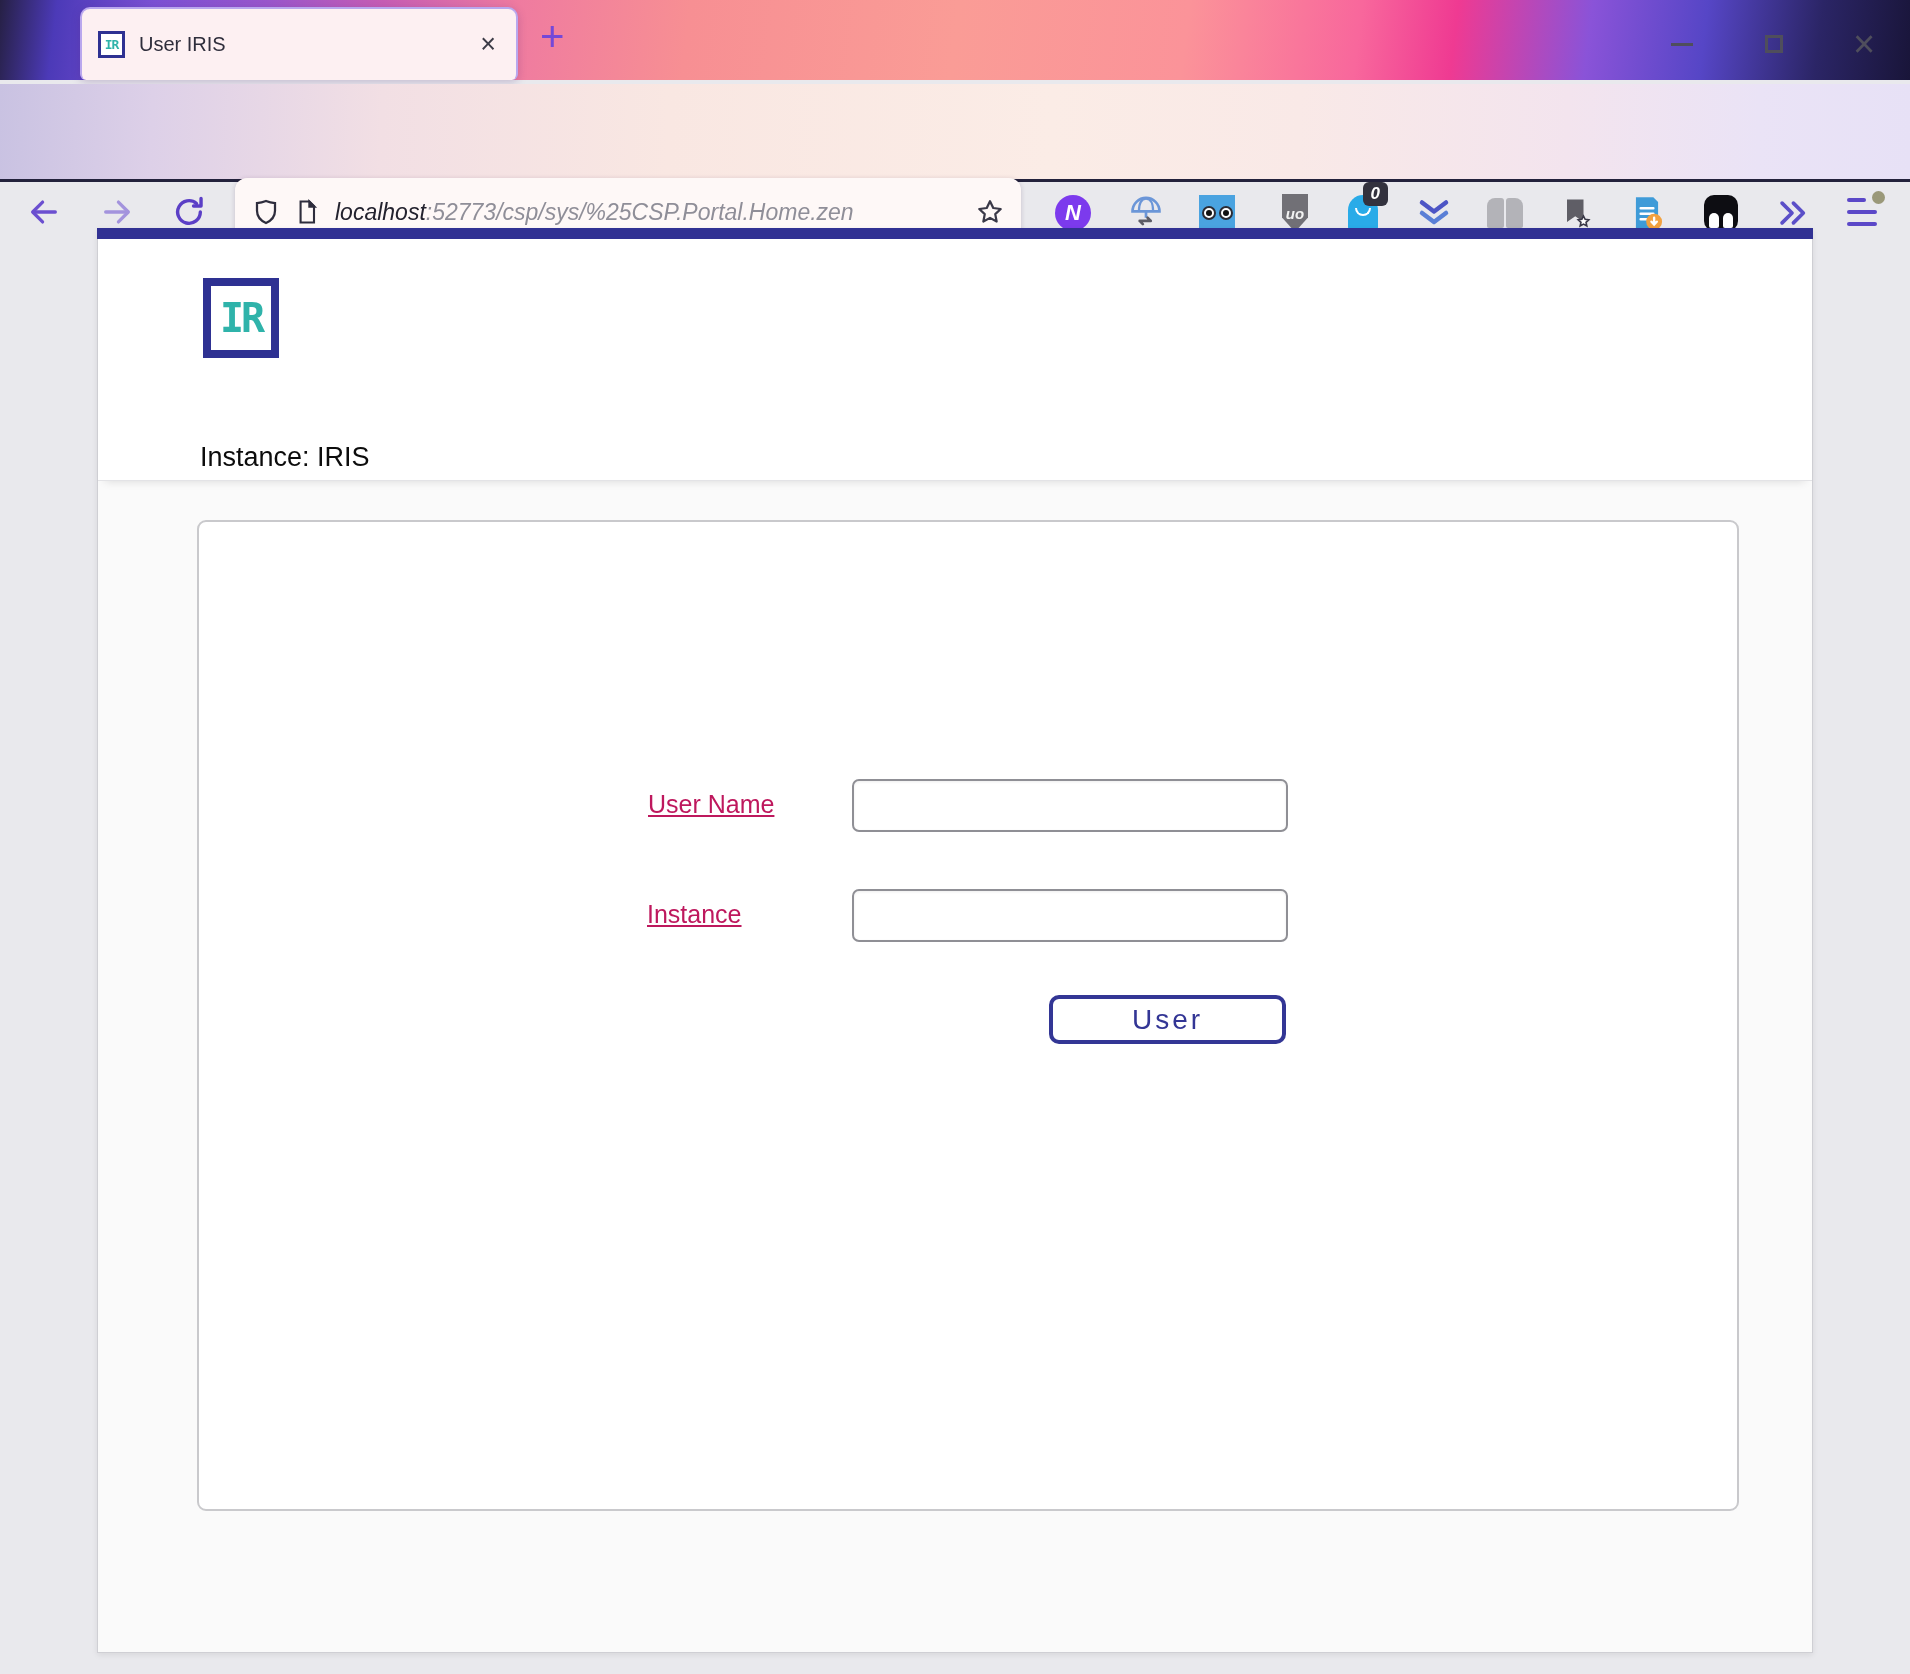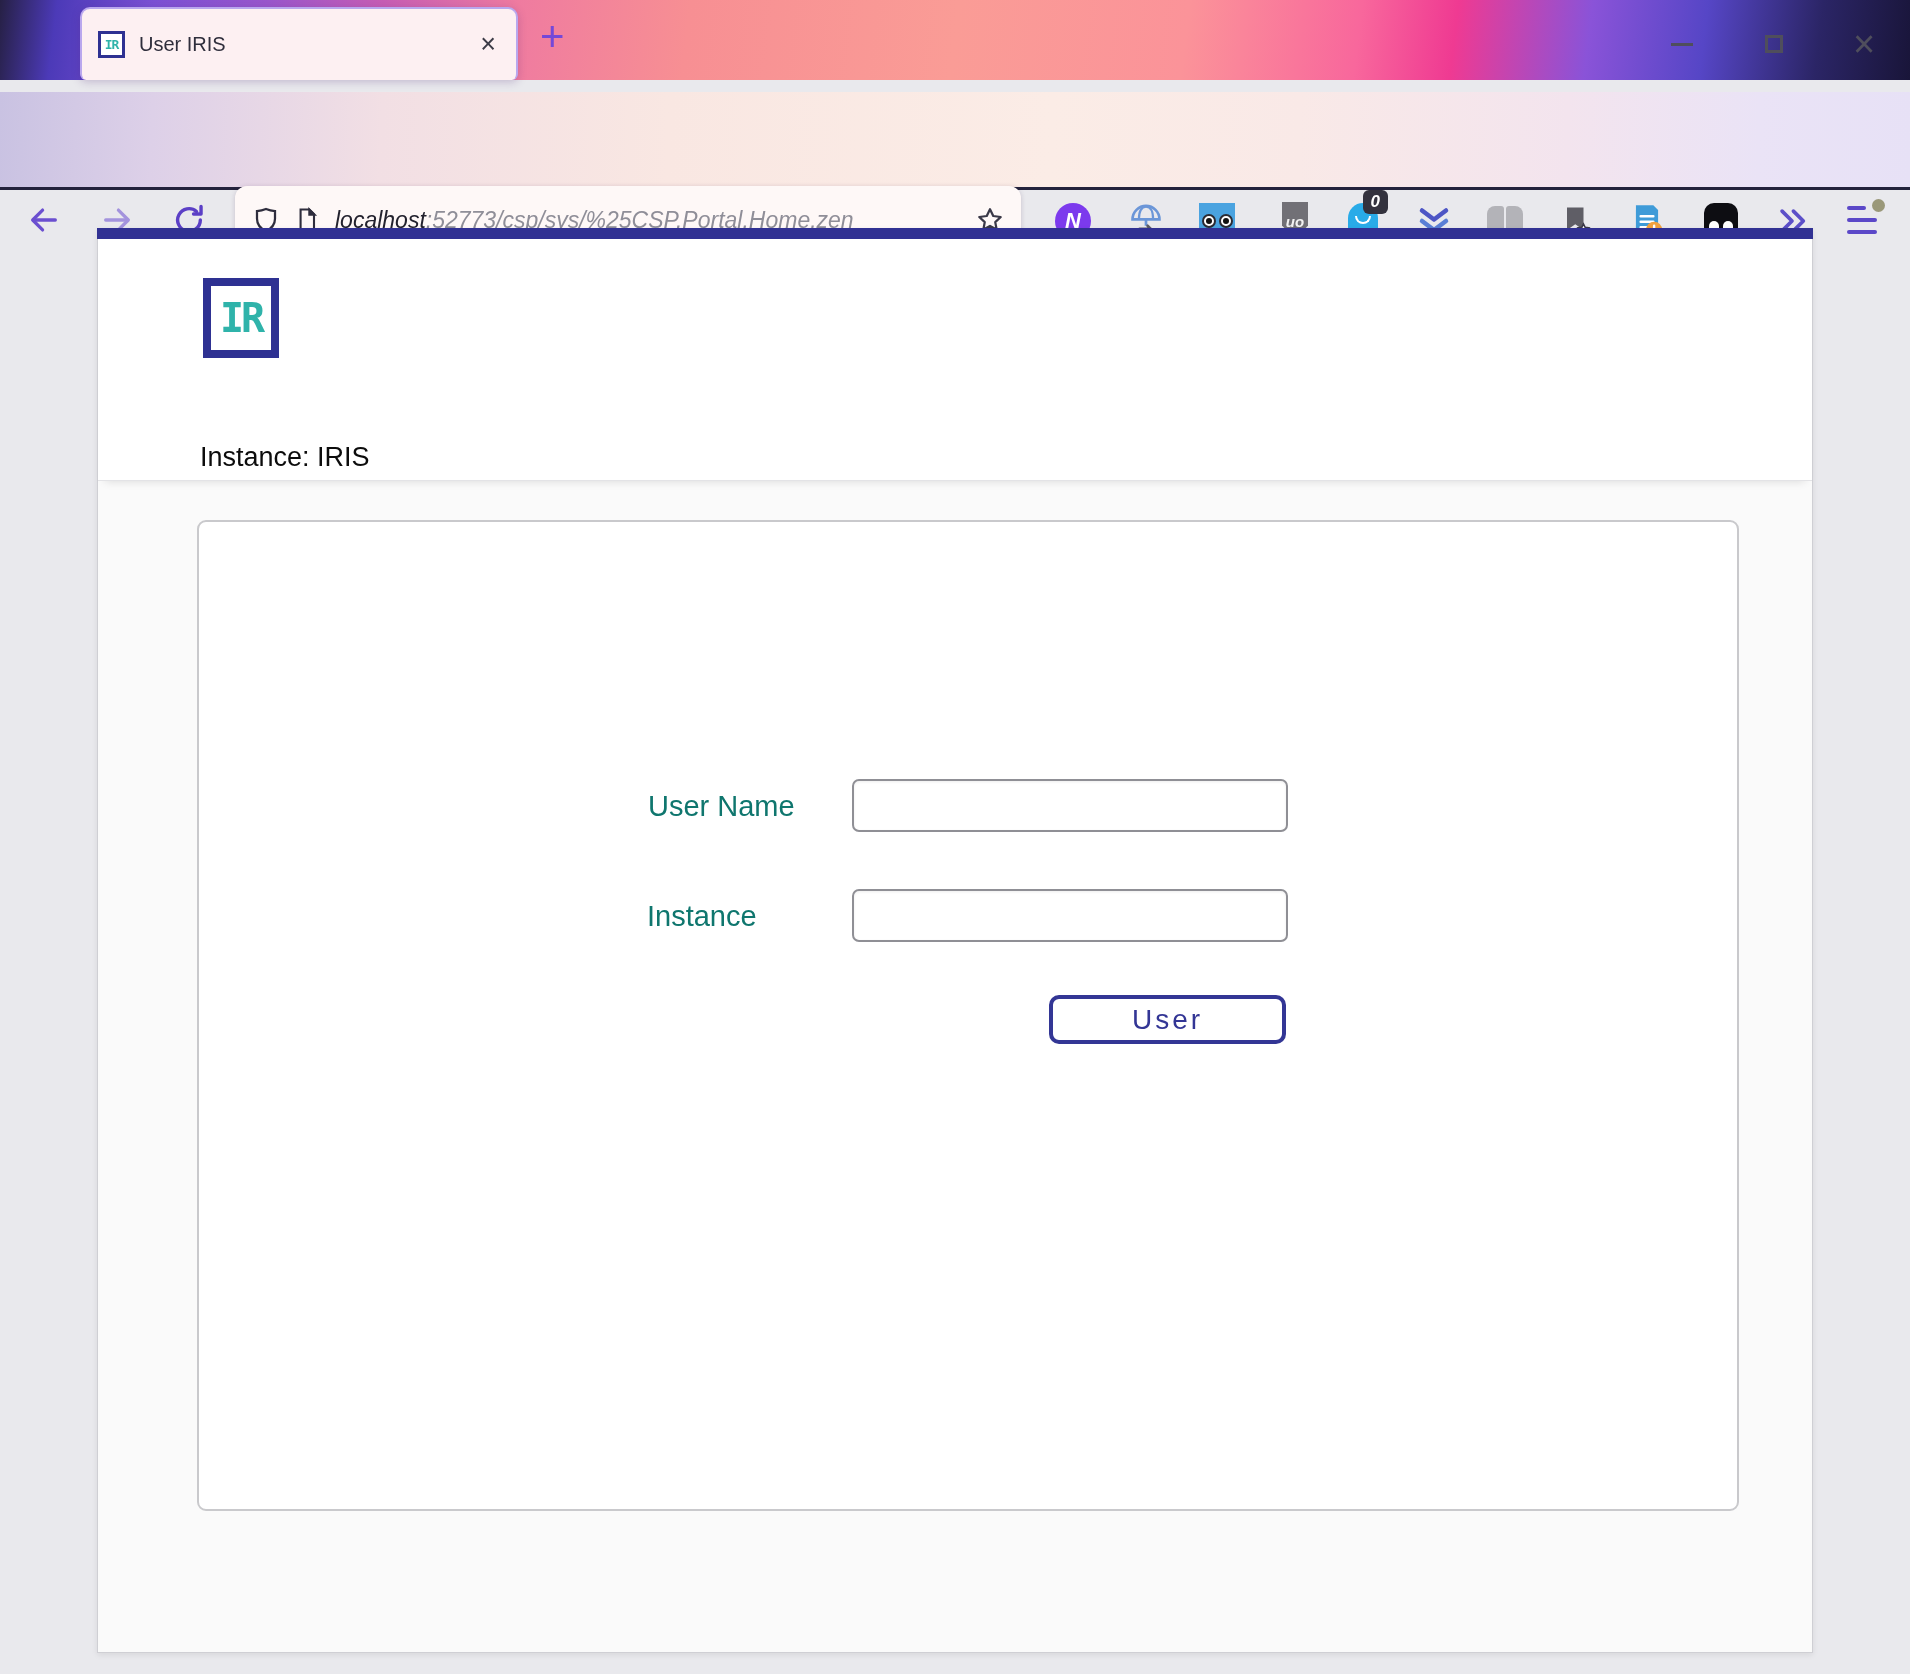--- a/index.html
+++ b/index.html
@@ -27,21 +27,21 @@
     color:#7448d8; line-height:1; }
   .winctl { position:absolute; top:26px; height:36px; display:flex; align-items:center;
     justify-content:center; color:#4f4e5c; }
   .win-min { left:1662px; width:40px; }
   .win-min i { display:block; width:22px; height:3px; background:#4f4e5c; }
   .win-max { left:1754px; width:40px; }
   .win-max i { display:block; width:18px; height:18px; border:3px solid #4f4e5c; }
   .win-close { left:1844px; width:40px; font-size:38px; font-weight:300; }
 
   
-  .toolbar { position:absolute; left:0; top:92px; width:1910px; height:98px;
+  .toolbar { position:absolute; left:0; top:84px; width:1910px; height:98px;
     background:linear-gradient(92deg,#c9c2e2 0%,#ddd0e8 8%,#f2dfe4 20%,#f9e7e2 35%,
       #fbece6 55%,#f9e9e7 68%,#f3e4ee 82%,#eae3f6 92%,#e7e1f6 100%);
     border-bottom:3px solid #23223c;font-style:italic; }
   .navbtn { position:absolute; top:109px; width:38px; height:38px; display:flex;
     align-items:center; justify-content:center; }
   .urlbar { position:absolute; left:235px; top:94px; width:786px; height:68px;
     background:#fef8f7; border-radius:12px; box-shadow:0 1px 5px rgba(70,40,80,.22);
     display:flex; align-items:center; padding:0 16px; }
   .urltext { font-size:23px; white-space:nowrap; overflow:hidden; margin-left:14px;
     flex:1 1 auto; position:relative; }
@@ -96,21 +96,21 @@
     background:#fff; border-bottom:1px solid #e3e3e6;
     box-shadow:0 7px 9px -7px rgba(0,0,0,.14); }
   .logo { position:absolute; left:203px; top:278px; width:76px; height:80px;
     background:#fff; border:8px solid #2e3192; display:flex; align-items:center;
     justify-content:center; font-family:"DejaVu Sans Mono",monospace; font-weight:bold;
     font-size:40px; color:#2fb3aa; letter-spacing:-3px; }
   .instance-line { position:absolute; left:200px; top:442px; font-size:27px; color:#0c0c0c; }
   .instance-line b { font-weight:normal;margin-top:32px; }
   .login-box { position:absolute; left:197px; top:520px; width:1542px; height:991px;
     background:#fff; border:2px solid #c9c9cc; border-radius:9px; }
-  .form-label { position:absolute; font-size:29px; color:#0f766e; }
+  .form-label { position:absolute; font-size:25px; color:#be185d;text-decoration:underline; }
   .lbl-user { left:648px; top:790px; }
   .lbl-pass { left:647px; top:900px; }
   .form-input { position:absolute; left:852px; width:436px; height:53px; background:#fff;
     border:2px solid #8f8f95; border-radius:7px; font-size:26px; padding:0 12px;
     box-shadow:inset 0 1px 3px rgba(0,0,0,.07); outline:none; }
   .in-user { top:779px; }
   .in-pass { top:889px; }
   .login-btn { position:absolute; left:1049px; top:995px; width:237px; height:49px;
     background:#fff; border:4px solid #333695; border-radius:10px; color:#333695;
     font-size:28px; letter-spacing:3px; font-family:"Liberation Sans","DejaVu Sans",sans-serif;

